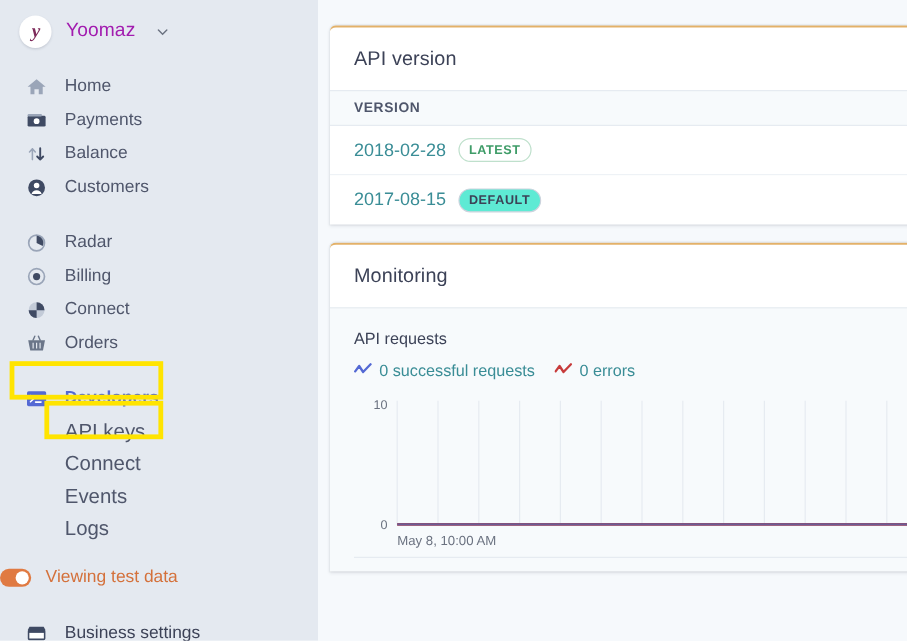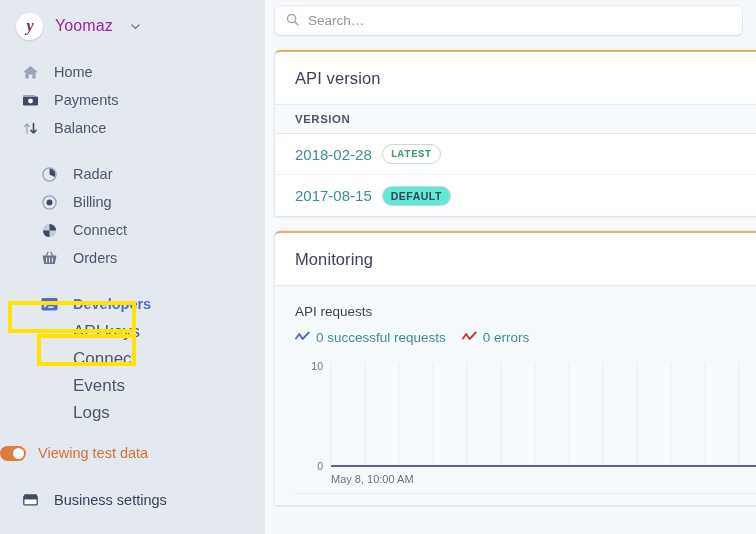--- a/index.html
+++ b/index.html
@@ -31,21 +31,21 @@
     box-shadow: 0 1px 2px rgba(60,66,87,.18);
     flex: 0 0 27px;
   }
   .brand-logo svg { display: block; }
   .brand-name {
     font-size: 16px; color: #a21caf; letter-spacing: .1px; text-align: center;
   }
   .brand-caret { margin-left: 5px; display: flex; align-items: center; }
 
   .nav-group { margin-top: 12px; }
-  .nav-group.group-2 { margin-top: 18px; margin-left: 19px; }
+  .nav-group.group-2 { margin-top: 18px; }
   .nav-item {
     display: flex; align-items: center;
     height: 28px; padding-left: 20px; gap: 14px;
     font-size: 14.5px; color: #4f566b;
     position: relative;
   }
   .nav-icon { width: 20px; height: 20px; flex: 0 0 20px; display: flex; align-items: center; justify-content: center; }
   .nav-icon svg { display: block; }
   .nav-label { line-height: 1; }
 
@@ -135,21 +135,21 @@
     padding: 10px 0 10px 20px;
     border-bottom: 1px solid #eef2f6;
     height: 41px;
   }
   .table-row:last-child { border-bottom: none; }
   .ver-link { font-size: 15px; color: #3a8d96; }
   .badge {
     font-size: 10.5px; font-weight: bold; letter-spacing: .5px;
     padding: 3px 8px 3px 8px; border-radius: 10px;
   }
-  .badge.latest { color: #3f9c68; border: 1px solid #bfe0cc; background: #fff; font-family: Liberation Mono, monospace; }
+  .badge.latest { color: #3f9c68; border: 1px solid #bfe0cc; background: #fff; }
   .badge.default { color: #3c4257; border: 1px solid #ccd3dd; background: #5eead4; }
 
   
   .mon-body { background: #f7fafc; border-top: 1px solid #e6ebf1; padding: 18px 0 0 20px; height: 220px; }
   .mon-sub { font-size: 13.5px; color: #3c4257; }
   .legend { display: flex; align-items: center; gap: 16px; margin-top: 11px; }
   .legend-item { display: flex; align-items: flex-end; gap: 6px; font-size: 13.5px; color: #3a8d96; }
 
   .chart { position: relative; margin-top: 14px; height: 128px; width: 520px; }
   .chart svg { display: block; }
@@ -203,20 +203,30 @@
       <div class="nav-item">
         <span class="nav-icon">
           <svg width="17" height="17" viewBox="0 0 17 17">
             <path d="M5 13 V4 M5 4 L2.6 6.6 M5 4 L7.4 6.6" fill="none" stroke="#9aa5b8" stroke-width="1.3" stroke-linecap="round" stroke-linejoin="round"></path>
             <path d="M11.5 3.5 V13 M11.5 13 L9 10.4 M11.5 13 L14 10.4" fill="none" stroke="#3f4a63" stroke-width="1.6" stroke-linecap="round" stroke-linejoin="round"></path>
           </svg>
         </span>
         <span class="nav-label">Balance</span>
       </div>
 
+      <div class="nav-item">
+        <span class="nav-icon">
+          <svg width="17" height="17" viewBox="0 0 17 17">
+            <circle cx="8.5" cy="8.5" r="7" fill="#3f4a63"></circle>
+            <circle cx="8.5" cy="6.6" r="2.3" fill="#ffffff"></circle>
+            <path d="M4.3 13.6 a4.4 4.4 0 0 1 8.4 0 Z" fill="#ffffff"></path>
+          </svg>
+        </span>
+        <span class="nav-label">Customers</span>
+      </div>
     </div>
 
     <div class="nav-group group-2">
 
       <div class="nav-item">
         <span class="nav-icon">
           <svg width="17" height="17" viewBox="0 0 17 17">
             <circle cx="8.5" cy="8.5" r="6.6" fill="none" stroke="#9aa5b8" stroke-width="1.4"></circle>
             <path d="M8.5 8.5 L8.5 2.4 A6.1 6.1 0 0 1 13.6 11 Z" fill="#3f4a63"></path>
           </svg>
@@ -300,31 +310,20 @@
       </span>
       <span>Business settings</span>
     </div>
 
     <div class="hl hl-dev"></div>
     <div class="hl hl-api"></div>
   </div>
 
   <div class="main">
 
-    <div class="search-wrap">
-      <div class="search-box">
-        <span>
-          <svg width="13" height="13" viewBox="0 0 13 13">
-            <circle cx="5.6" cy="5.6" r="4.1" fill="none" stroke="#99a2b2" stroke-width="1.3"></circle>
-            <path d="M8.7 8.7 L12 12" stroke="#99a2b2" stroke-width="1.3" stroke-linecap="round"></path>
-          </svg>
-        </span>
-        <span class="search-ph">Search…</span>
-      </div>
-    </div>
 
     <div class="card">
       <div class="card-title">API version</div>
       <div class="table-head">VERSION</div>
 
       <div class="table-row">
         <span class="ver-link">2018-02-28</span>
         <span class="badge latest">LATEST</span>
       </div>
 

